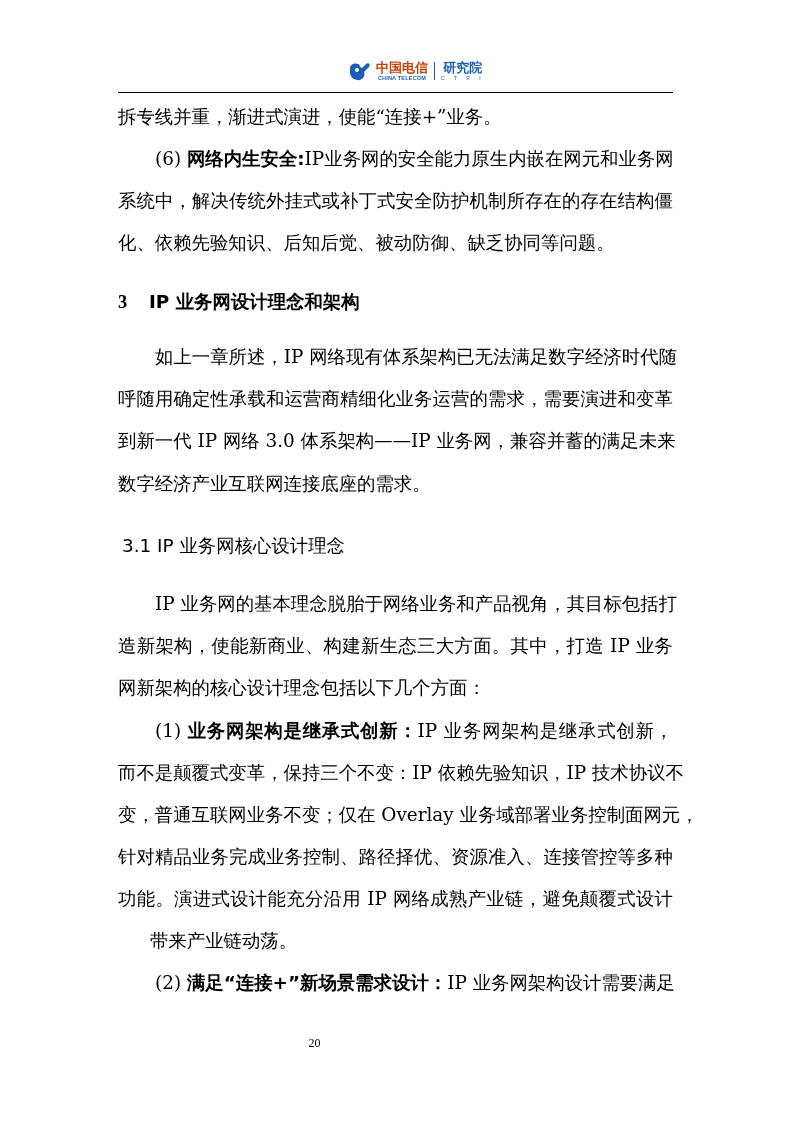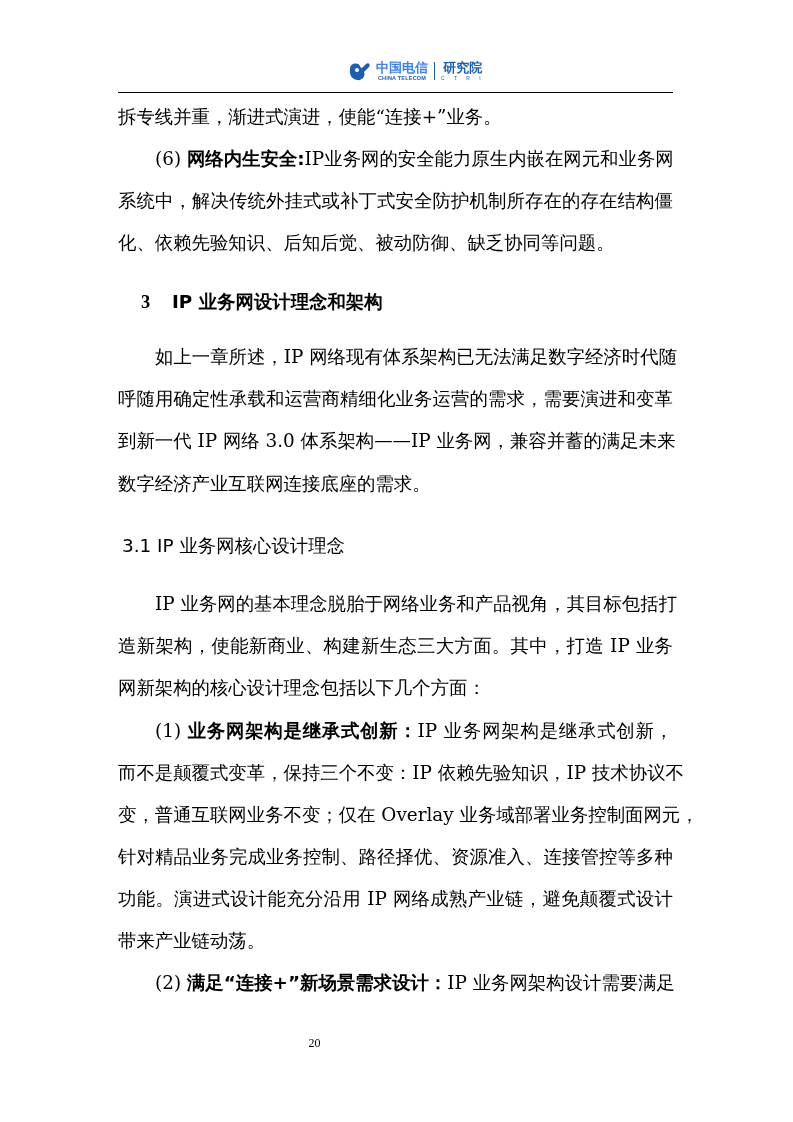--- a/index.html
+++ b/index.html
@@ -3,35 +3,35 @@
 <meta charset="utf-8">
 <style>
   html, body { margin: 0; padding: 0; background: #ffffff; }
   body { width: 793px; height: 1122px; position: relative; overflow: hidden;
          font-family: "DejaVu Serif", "Liberation Serif", serif; color: #000; }
   .header { position: absolute; left: 118px; top: 52px; width: 555px; height: 42px; }
   .header-logo { position: absolute; left: 228px; top: 4px; height: 30px; display: flex; align-items: center; }
   .logo-mark { width: 26px; height: 22px; position: relative; margin-right: 4px; }
   .logo-mark svg { width: 26px; height: 22px; display: block; }
   .logo-cn { display: flex; flex-direction: column; align-items: center; line-height: 1; }
-  .logo-cn-main { font-family: "DejaVu Sans", sans-serif; font-size: 13px; font-weight: bold; color: #3b82f6; letter-spacing: 0px; }
+  .logo-cn-main { font-family: "DejaVu Sans", sans-serif; font-size: 13px; font-weight: bold; color: #c2410c; letter-spacing: 0px; }
   .logo-cn-sub { font-family: "Liberation Sans", sans-serif; font-size: 5.5px; font-weight: bold; color: #1a5fb4; margin-top: 2px; letter-spacing: 0.2px; }
   .logo-divider { width: 1px; height: 18px; background: #1a5fb4; margin: 0 6px; }
   .logo-ctri { display: flex; flex-direction: column; align-items: center; line-height: 1; }
   .logo-ctri-main { font-family: "DejaVu Sans", sans-serif; font-size: 13px; font-weight: bold; color: #1a5fb4; }
   .logo-ctri-sub { font-family: "Liberation Sans", sans-serif; font-size: 5px; color: #1a5fb4; letter-spacing: 4px; margin-top: 2px; }
   .header-rule { position: absolute; left: 0; top: 40px; width: 555px; height: 0; border-top: 1.3px solid #000; }
 
   .content { position: absolute; left: 118px; top: 96px; width: 555px; }
   .line { position: absolute; left: 0; width: 555px; height: 42px; line-height: 42px;
           font-size: 18.4px; white-space: nowrap; text-align: justify; text-align-last: justify; }
   .line.last { text-align-last: left; }
   .line.indent { padding-left: 37px; width: 518px; }
   .b { font-weight: bold; font-family: "DejaVu Sans", sans-serif; }
-  .h1 { position: absolute; left: 0; font-size: 18.4px; font-weight: bold; font-family: "DejaVu Sans", sans-serif; line-height: 30px; white-space: nowrap; margin-left: 23px; }
+  .h1 { position: absolute; left: 0; font-size: 18.4px; font-weight: bold; font-family: "DejaVu Sans", sans-serif; line-height: 30px; white-space: nowrap; }
   .h1 .num { display: inline-block; width: 31px; font-family: "Liberation Serif", serif; }
   .h2 { position: absolute; left: 4px; font-size: 18.4px; font-weight: normal; font-family: "DejaVu Sans", sans-serif; line-height: 30px; white-space: nowrap; }
   .page-num { position: absolute; left: 0; width: 629px; top: 1036px; text-align: center;
               font-family: "Liberation Serif", serif; font-size: 12px; }
 </style>
 </head>
 <body>
 
 <div class="header">
   <div class="header-logo">
@@ -73,18 +73,18 @@
 
   <div class="line indent" style="top:487px;">IP 业务网的基本理念脱胎于网络业务和产品视角，其目标包括打</div>
   <div class="line" style="top:529px;">造新架构，使能新商业、构建新生态三大方面。其中，打造 IP 业务</div>
   <div class="line last" style="top:571px;">网新架构的核心设计理念包括以下几个方面：</div>
 
   <div class="line indent" style="top:614px;"><span>(1) </span><span class="b">业务网架构是继承式创新</span><span class="b">：</span><span>IP 业务网架构是继承式创新，</span></div>
   <div class="line" style="top:656px;">而不是颠覆式变革，保持三个不变：IP 依赖先验知识，IP 技术协议不</div>
   <div class="line" style="top:698px;">变，普通互联网业务不变；仅在 Overlay 业务域部署业务控制面网元，</div>
   <div class="line" style="top:740px;">针对精品业务完成业务控制、路径择优、资源准入、连接管控等多种</div>
   <div class="line" style="top:782px;">功能。演进式设计能充分沿用 IP 网络成熟产业链，避免颠覆式设计</div>
-  <div class="line last" style="top:824px;">带来产业链动荡。</div>
+  <div class="line last" style="top:824px;margin-left:32px;">带来产业链动荡。</div>
 
   <div class="line indent" style="top:866px;"><span>(2) </span><span class="b">满足“连接+”新场景需求设计</span><span class="b">：</span><span>IP 业务网架构设计需要满足</span></div>
 </div>
 
 <div class="page-num">20</div>
 
 </body></html>

